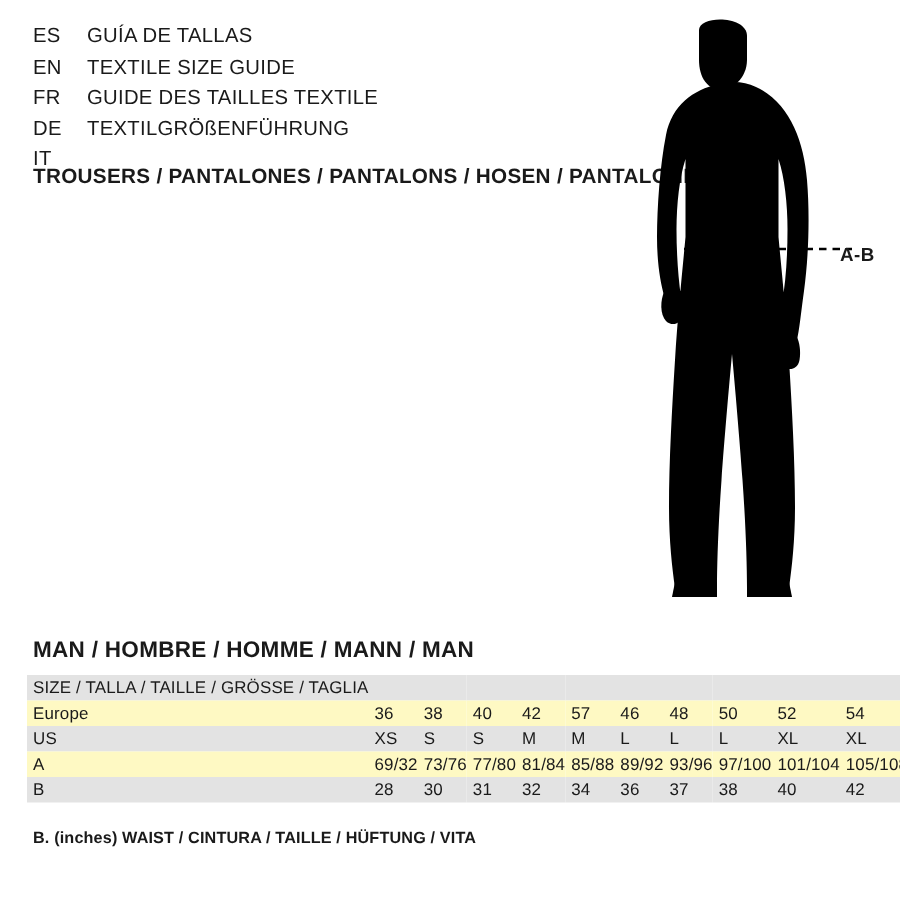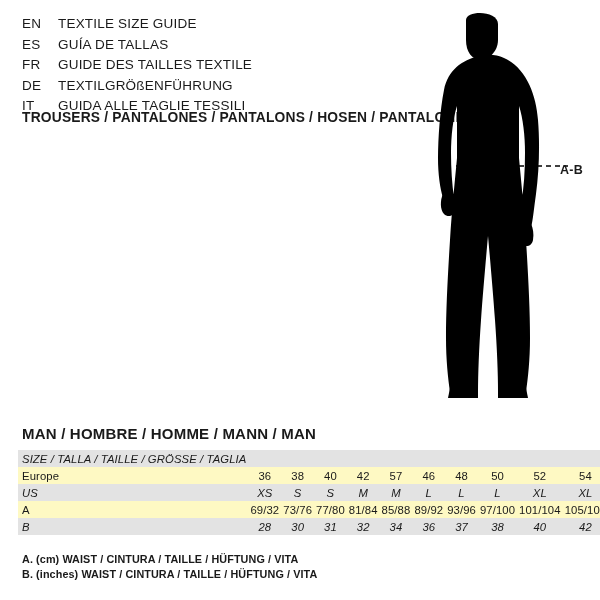--- a/index.html
+++ b/index.html
@@ -91,31 +91,30 @@
     font-size: 11.5px;
   }
   table.size-table td {
     padding: 2.5px 0 2.5px 4px;
     white-space: nowrap;
     font-size: 11.3px;
     letter-spacing: .1px;
   }
   table.size-table tr.shade td {
     background: #e3e3e3;
-    font-style: italic;
   }
   table.size-table tr.plain td {
     background: #fef9c3;
   }
   td.label-col {
     width: 92px;
   }
   td.val {
     width: 41px;
-    text-align: center;
+    text-align: left;
   }
   td.val.wide {
     width: 45px;
     margin-left: 48px;
   }
 
   .footnotes {
     position: absolute;
     left: 22px;
     top: 552px;
@@ -124,38 +123,37 @@
     font-weight: bold;
     letter-spacing: .1px;
   }
   .footnotes div { font-size: 10.8px; }
 </style>
 </head>
 <body>
 
 <div class="lang-block">
   <div class="lang-row">
+    <span class="lang-code">ES</span>
+    <span class="lang-text">GUÍA DE TALLAS</span>
+  </div>
+  <div class="lang-row">
     <span class="lang-code">EN</span>
     <span class="lang-text">TEXTILE SIZE GUIDE</span>
   </div>
   <div class="lang-row">
-    <span class="lang-code">ES</span>
-    <span class="lang-text">GUÍA DE TALLAS</span>
-  </div>
-  <div class="lang-row">
     <span class="lang-code">FR</span>
     <span class="lang-text">GUIDE DES TAILLES TEXTILE</span>
   </div>
   <div class="lang-row">
     <span class="lang-code">DE</span>
     <span class="lang-text">TEXTILGRÖßENFÜHRUNG</span>
   </div>
   <div class="lang-row">
     <span class="lang-code">IT</span>
-    <span class="lang-text">GUIDA ALLE TAGLIE TESSILI</span>
   </div>
 </div>
 
 <div class="section-title">TROUSERS / PANTALONES / PANTALONS / HOSEN / PANTALONI</div>
 
 <div class="figure-wrap">
   <svg class="figure-svg" width="200" height="400" viewBox="0 0 200 400">
 
     <path fill="#000000" d="M66,12 C66,2 98,2 98,16 L98,32 C98,44 88,52 81,52 C72,52 66,44 66,32 Z"></path>
 
@@ -273,15 +271,14 @@
       <td class="val">37</td>
       <td class="val">38</td>
       <td class="val wide">40</td>
       <td class="val wide">42</td>
 
     </tr>
   </tbody>
 </table>
 
 <div class="footnotes">
-  <div>A. (cm) WAIST / CINTURA / TAILLE / HÜFTUNG / VITA</div>
   <div>B. (inches) WAIST / CINTURA / TAILLE / HÜFTUNG / VITA</div>
 </div>
 
 </body></html>

